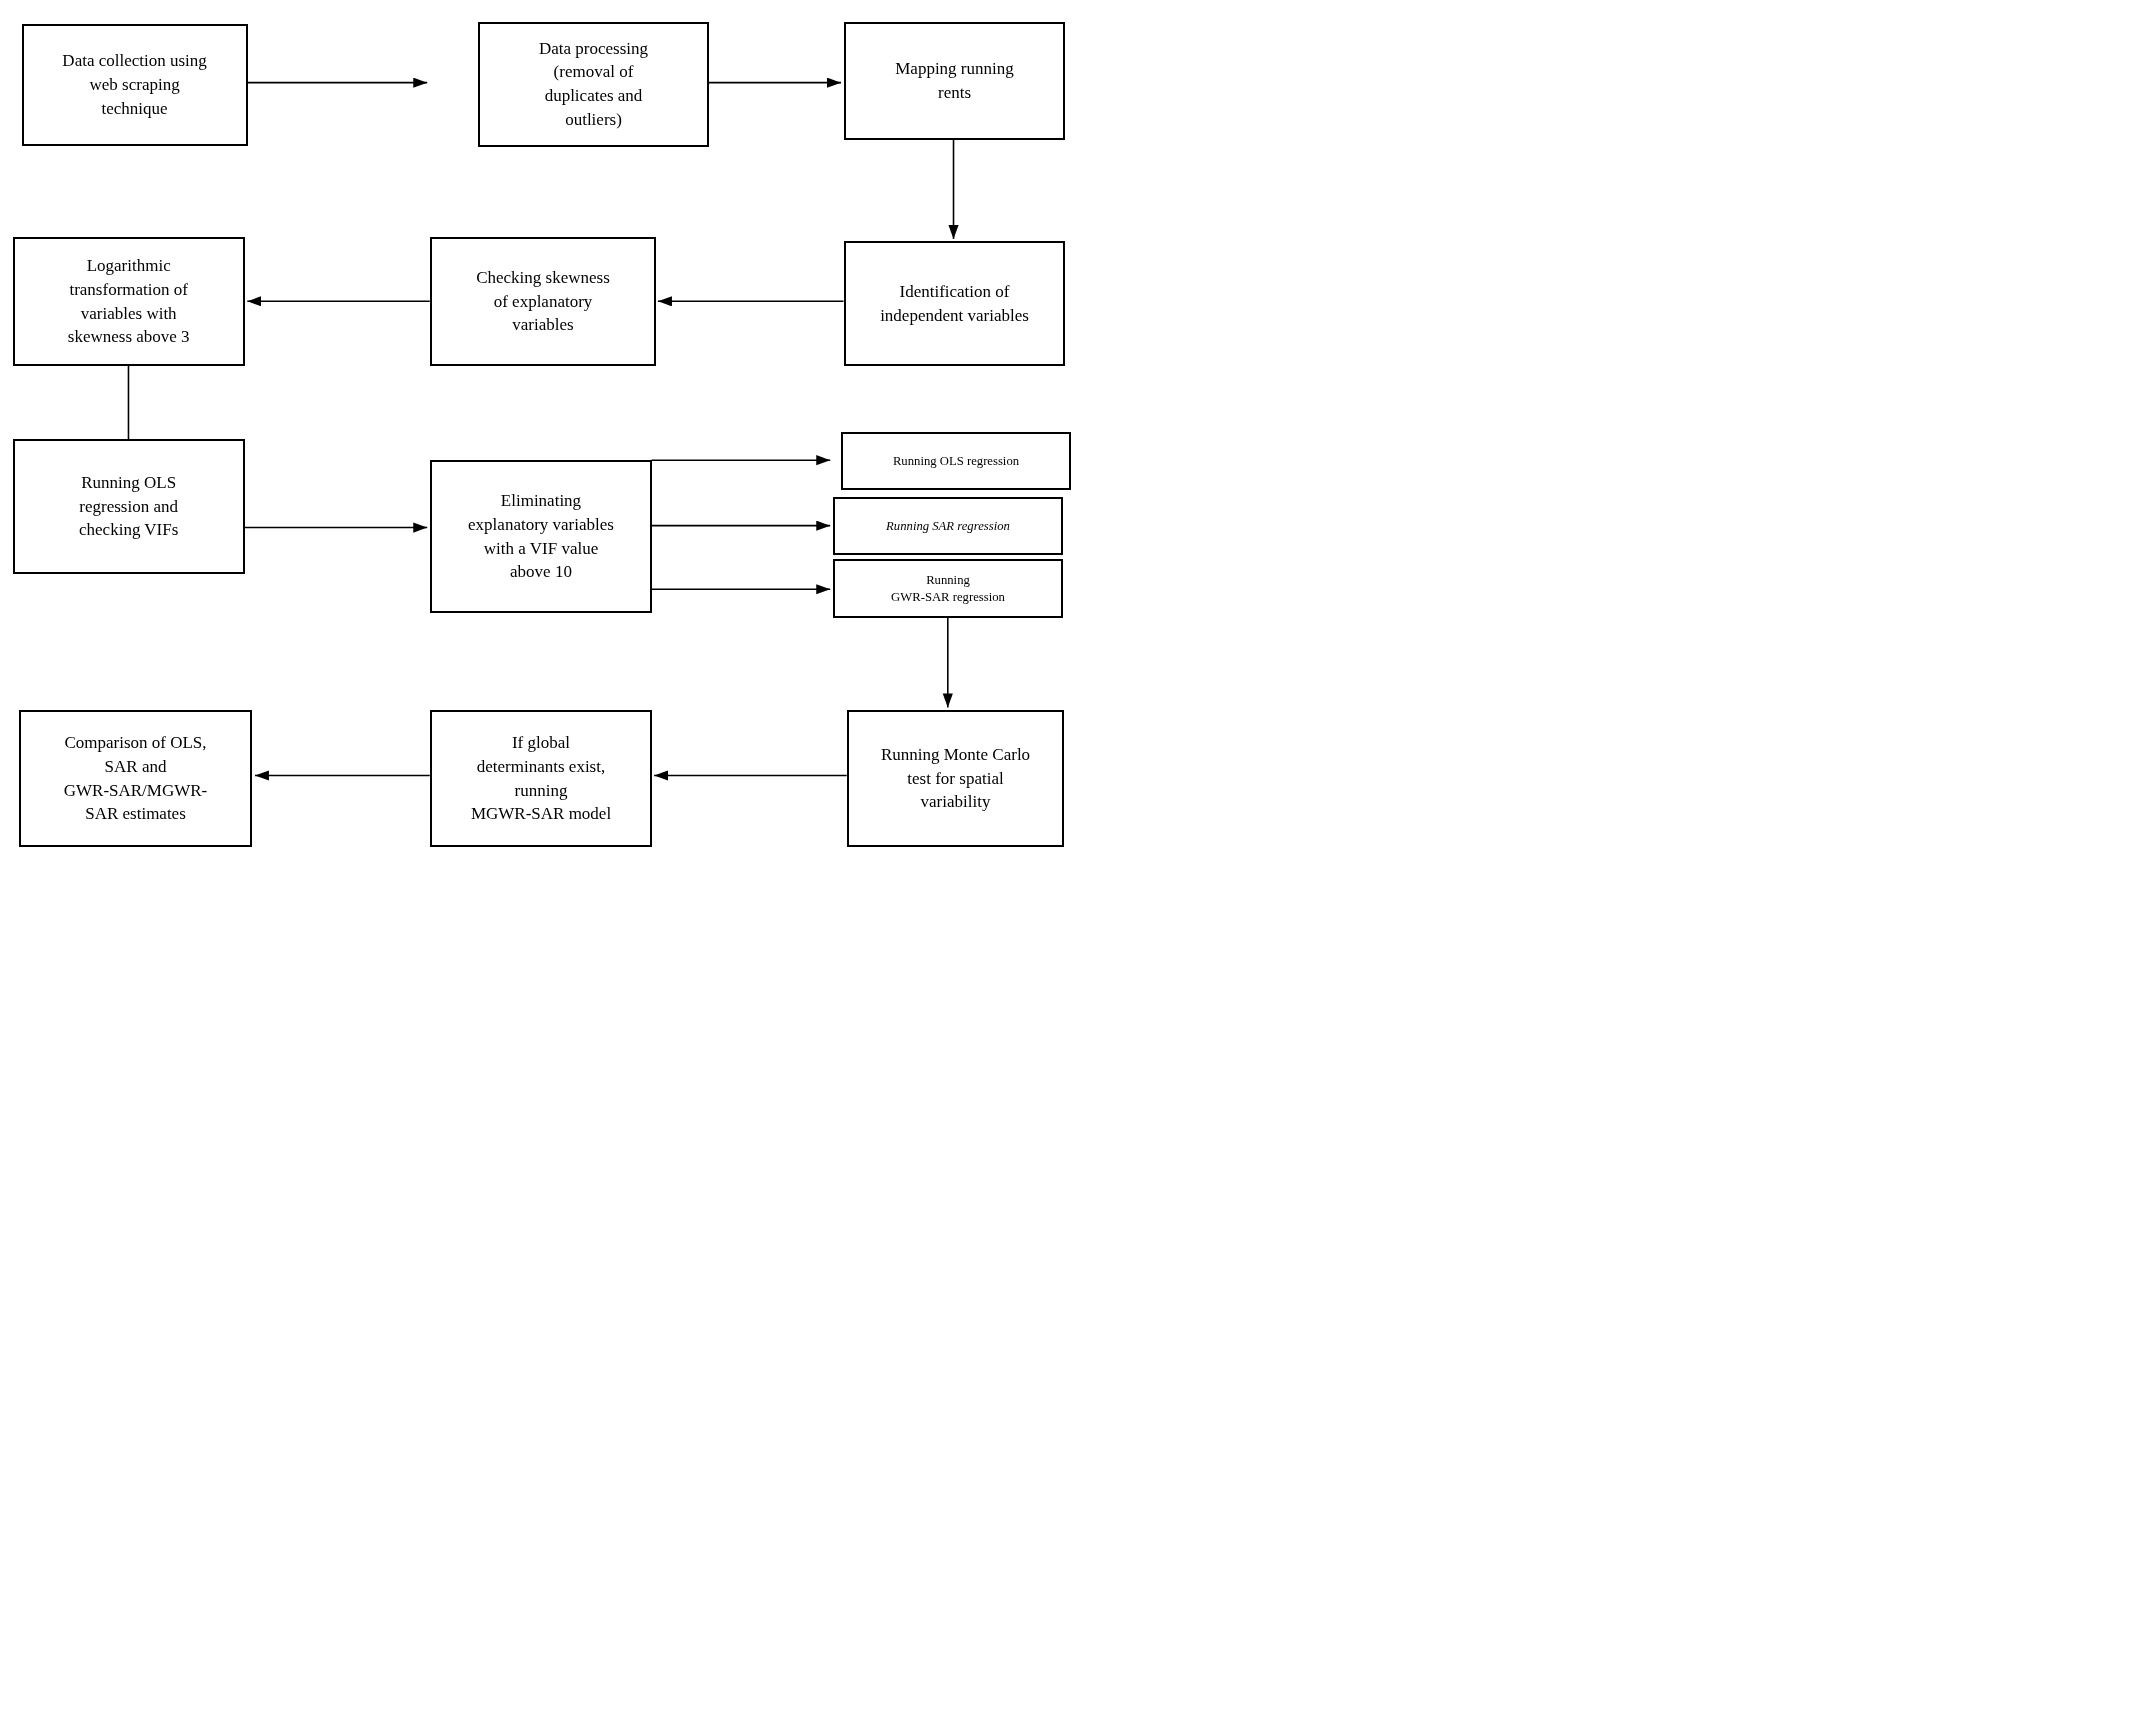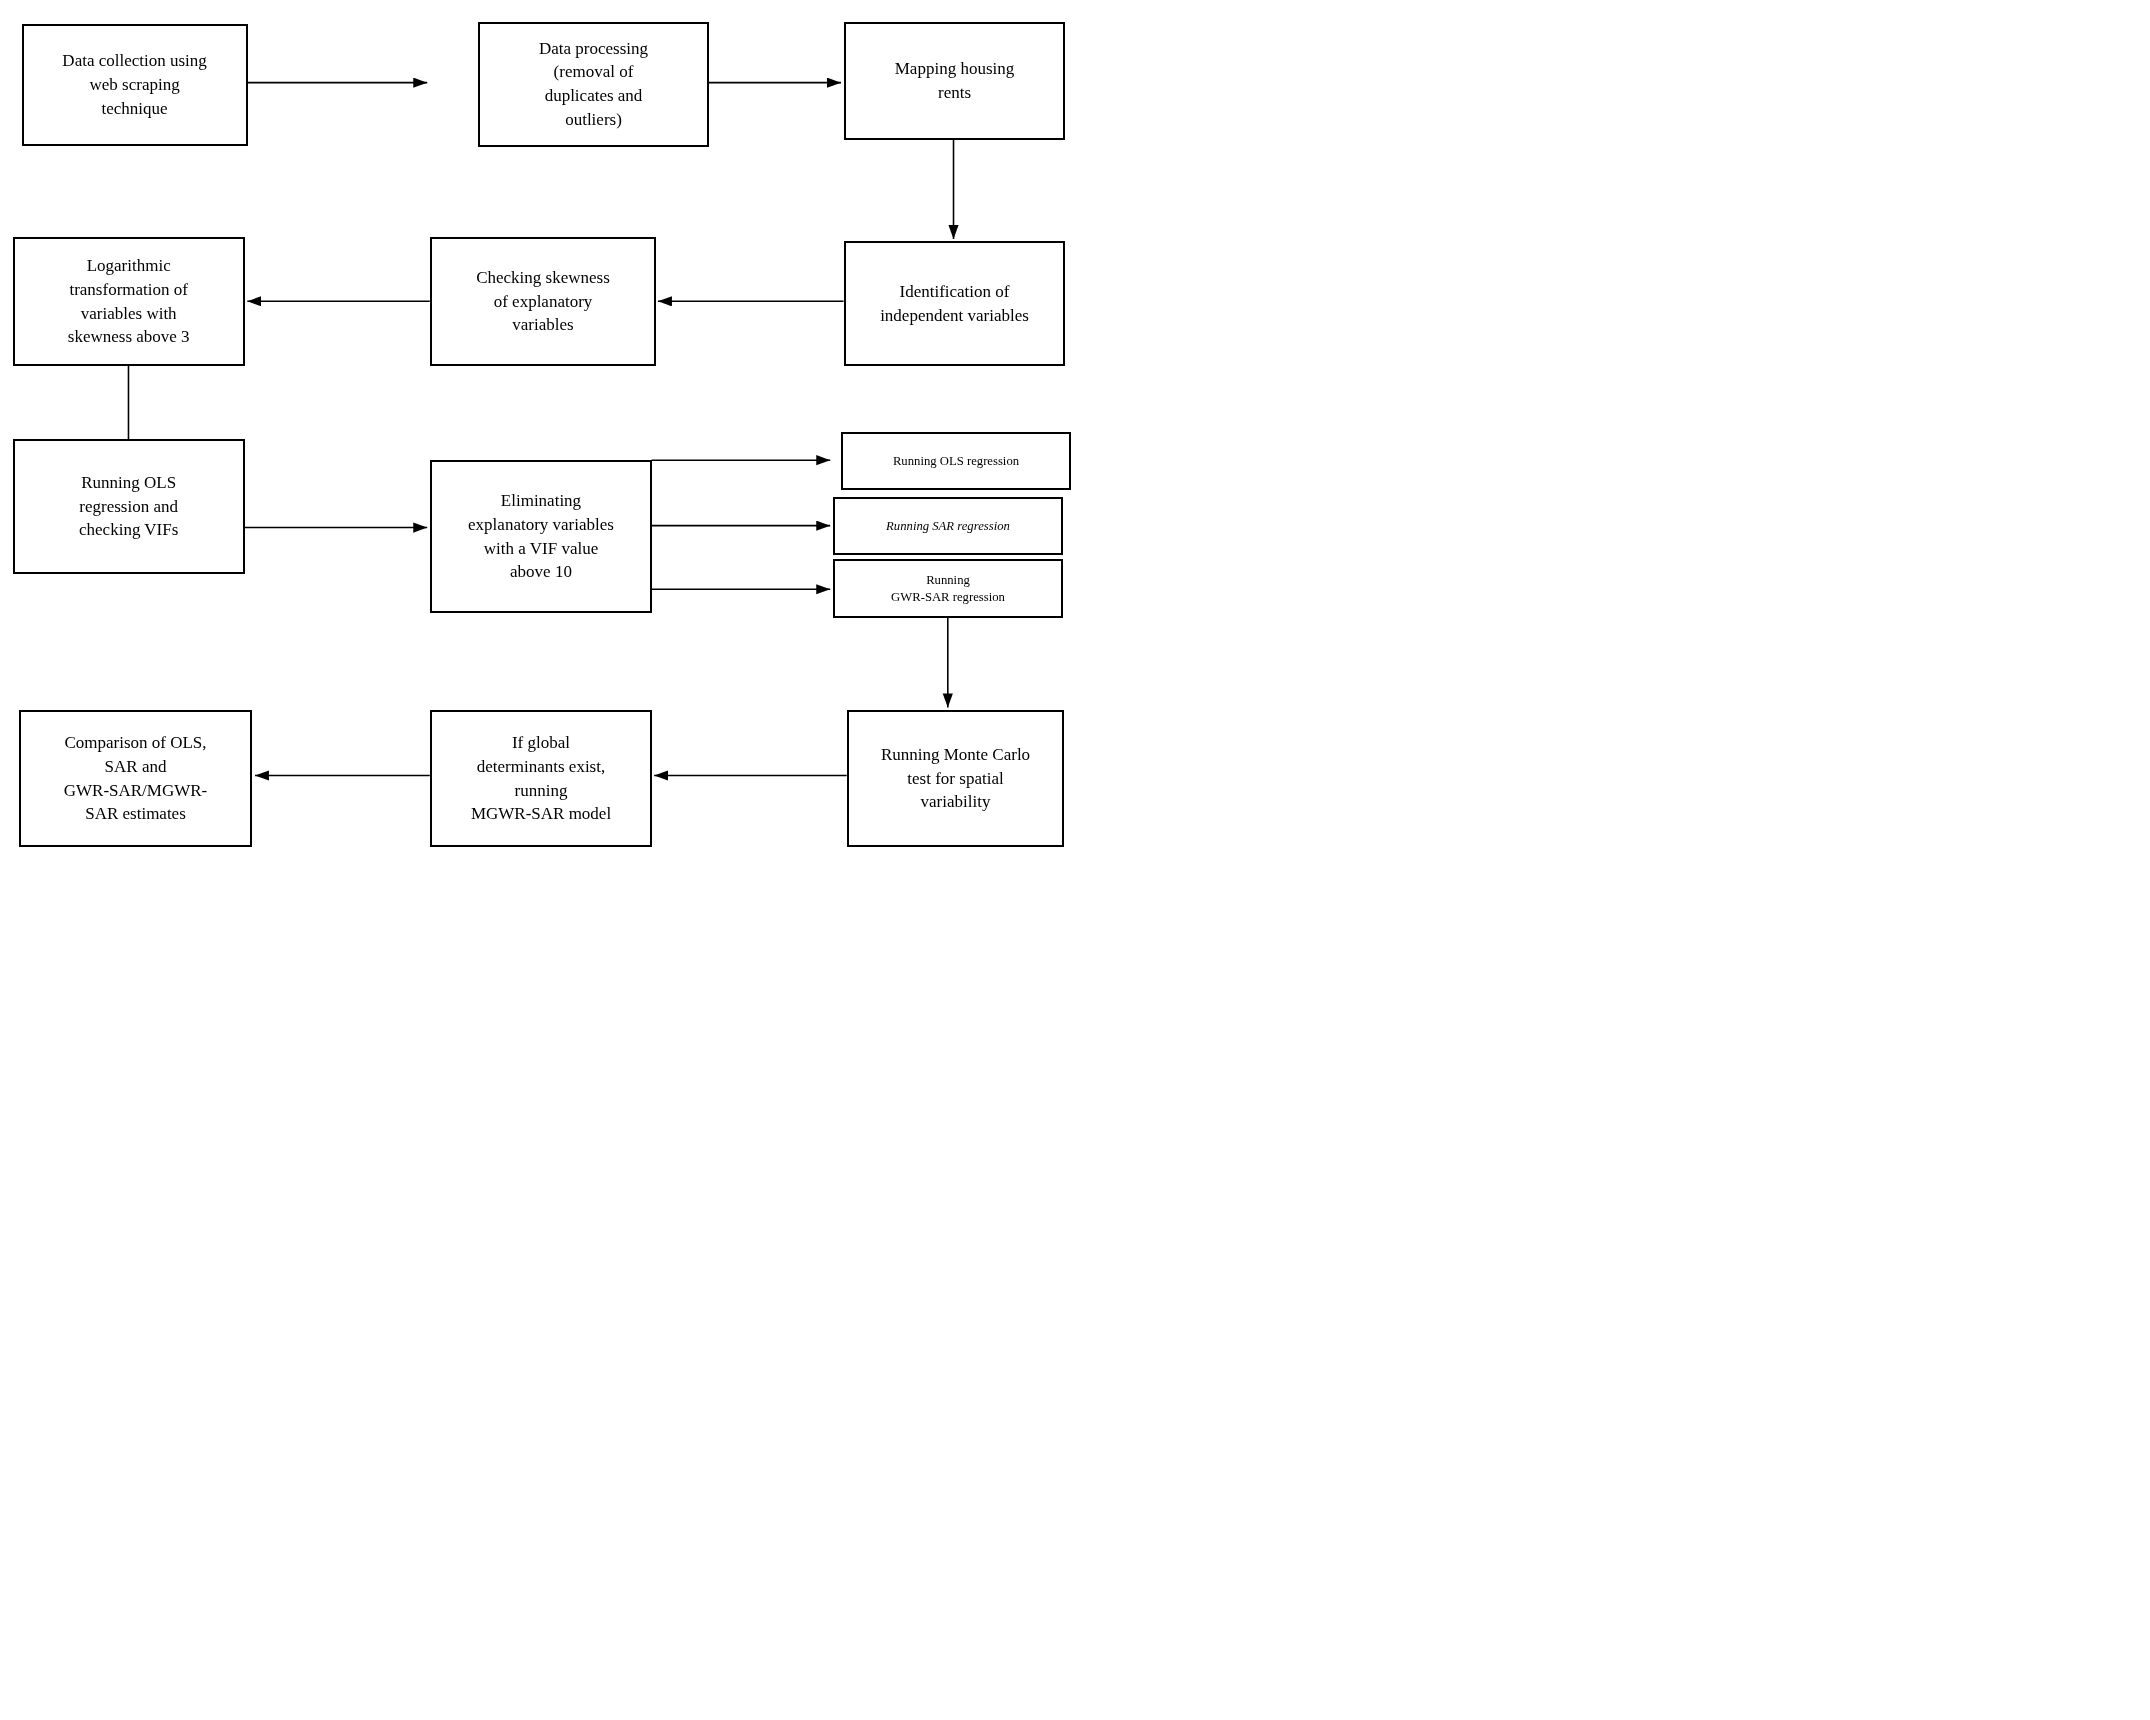--- a/index.html
+++ b/index.html
@@ -72,21 +72,21 @@
 
   <div class="node" style="left:21.6px; top:24px; width:226px; height:122px;">Data collection using
 web scraping
 technique</div>
 
   <div class="node" style="left:430px; top:21.6px; width:231px; height:125px;margin-left:48px;">Data processing
 (removal of
 duplicates and
 outliers)</div>
 
-  <div class="node" style="left:844px; top:21.6px; width:221px; height:118px;">Mapping housing
+  <div class="node" style="left:844px; top:21.6px; width:221px; height:118px;">Mapping running
 rents</div>
 
   <div class="node" style="left:12.7px; top:237px; width:232px; height:129px;">Logarithmic
 transformation of
 variables with
 skewness above 3</div>
 
   <div class="node" style="left:430px; top:237px; width:226px; height:129px;">Checking skewness
 of explanatory
 variables</div>

